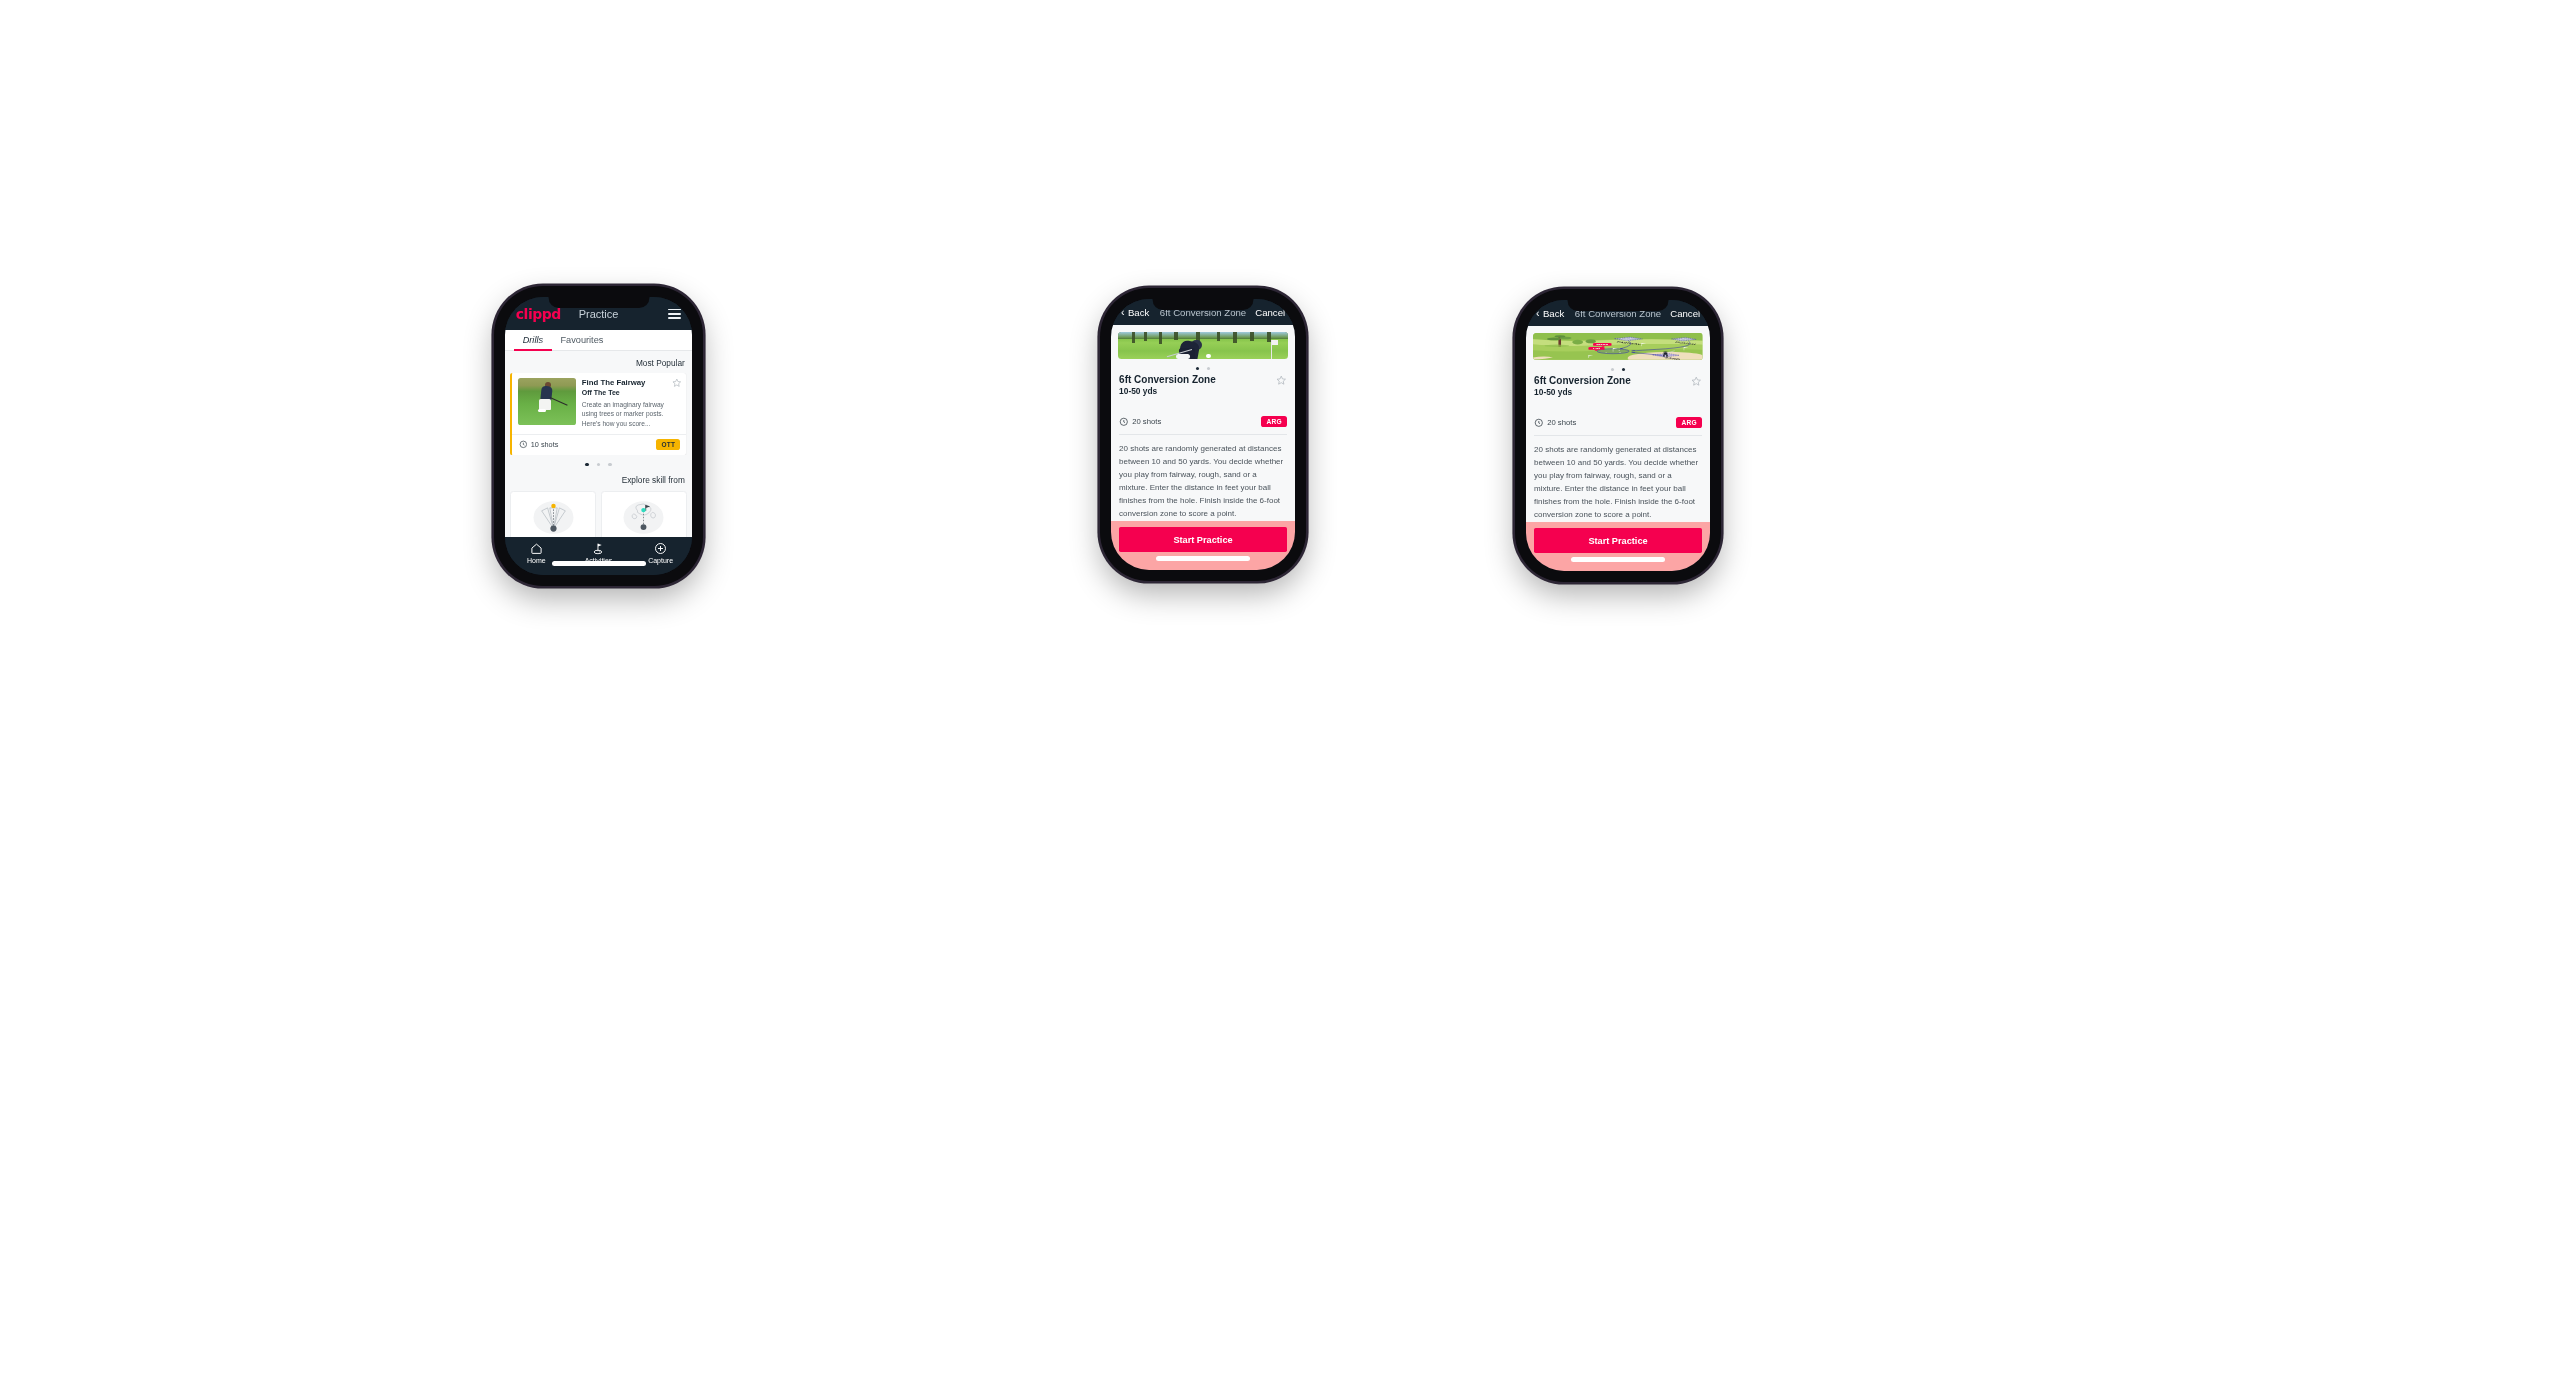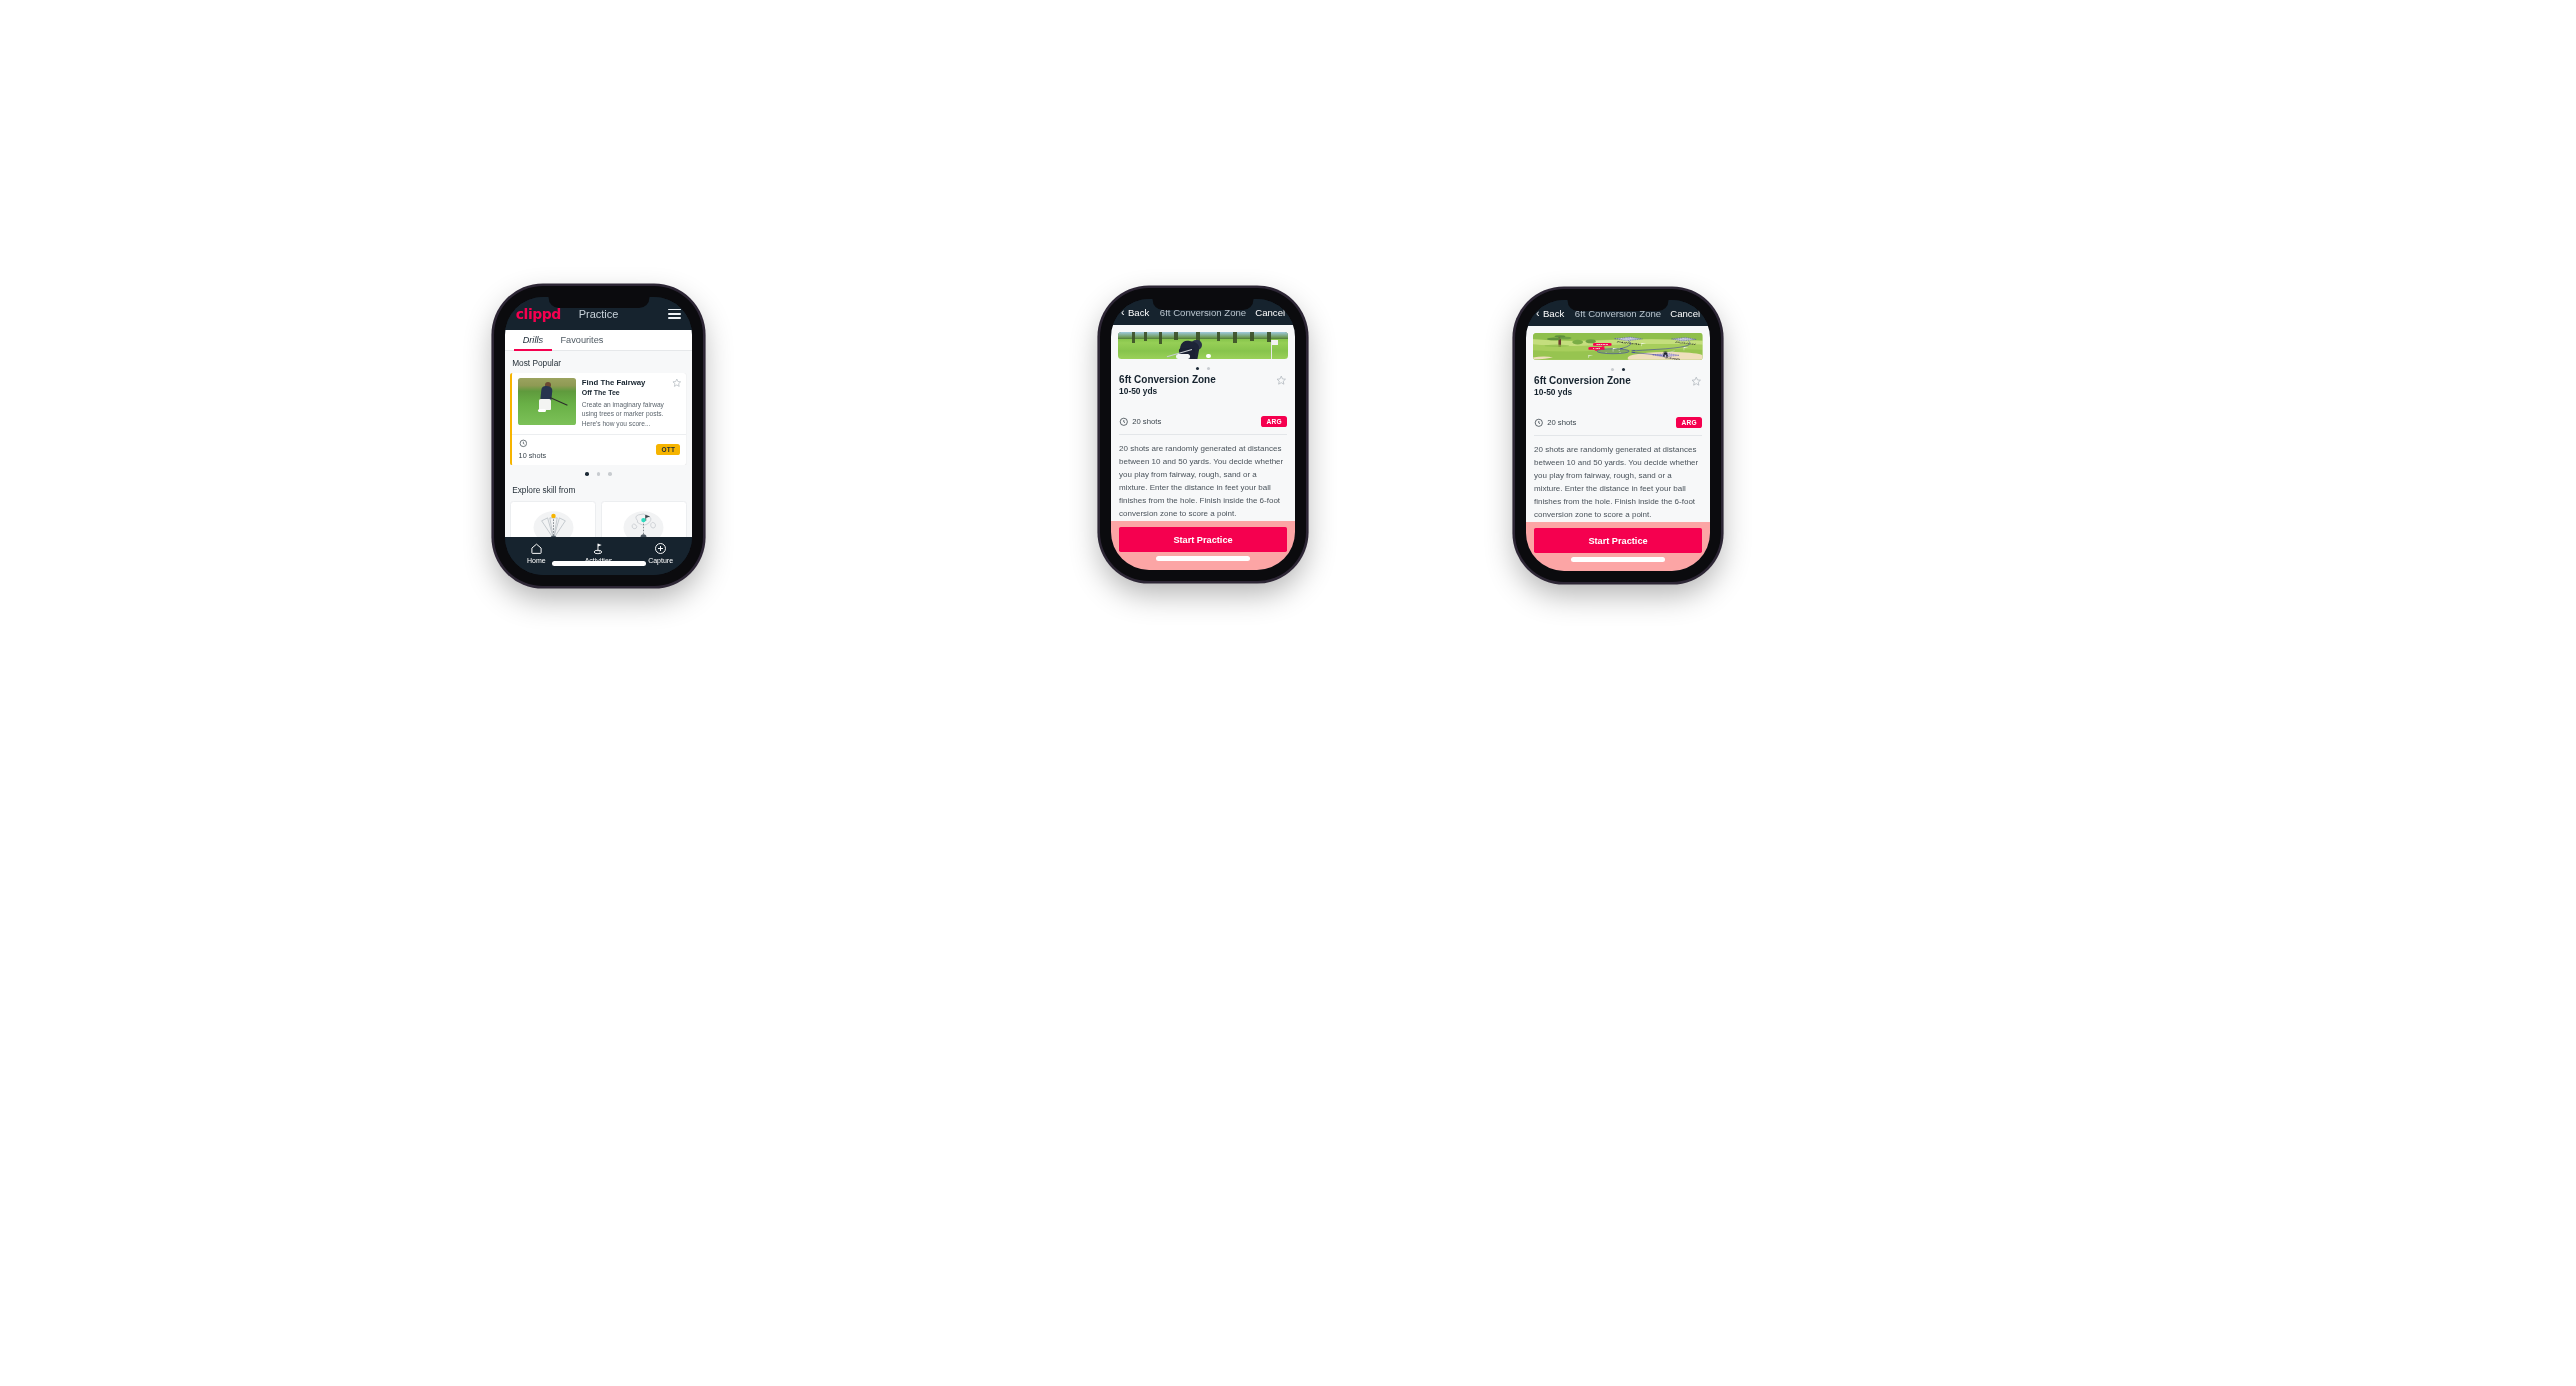--- a/index.html
+++ b/index.html
@@ -70,21 +70,21 @@
     padding: 0 8.7px; position: relative;
   }
   .tab.active { color: #1d2a36; font-style: italic; }
   .tab.active::after {
     content: ""; position: absolute; left: 0; right: 0; bottom: -0.9px;
     height: 1.9px; background: #f5004f;
   }
 
   .body1 { flex: 1; background: #f7f8f9; overflow: hidden; padding: 0 5.2px; }
   .section-label {
-    font-size: 8.3px; color: #26313a; padding: 7px 1.7px 4.4px 1.7px; font-weight: 400;
+    font-size: 8.3px; color: #26313a; padding: 7px 1.7px 4.4px 1.7px; font-weight: 400; text-align: right;
   }
 
   .carousel { display: flex; gap: 5.2px; overflow: hidden; }
   .drill-card {
     flex: 0 0 176px; background: #ffffff; border-radius: 2.6px;
     border-left: 2.6px solid #f6b400;
     box-shadow: 0 0.9px 1.7px rgba(0,0,0,.10);
     overflow: hidden; display: flex; flex-direction: column;
   }
   .drill-top { display: flex; padding: 5.2px 5.2px 5.2px 5.2px; gap: 6.1px; }
@@ -121,21 +121,21 @@
     font-size: 6.6px; color: #5d666e; line-height: 1.45; margin-top: 4.4px; padding-right: 10.5px;
   }
   .star {
     position: absolute; right: 0; top: 0; width: 9.6px; height: 9.6px;
     color: #aeb5bb;
   }
   .drill-foot {
     border-top: 0.9px solid #eceef0; padding: 4.4px 6.1px;
     display: flex; align-items: center; justify-content: space-between;
   }
-  .shots { display: flex; align-items: flex-start; gap: 3.5px; font-size: 7.3px; color: #3c464e; flex-direction: column; }
+  .shots { display: flex; align-items: flex-start; gap: 3.5px; font-size: 7.3px; color: #3c464e; }
   .badge {
     font-size: 6.5px; font-weight: 700; color: #1d2a36;
     background: #f6b400; border-radius: 2.6px; padding: 2.2px 5.2px; letter-spacing: 0.2px;
   }
   .dots { display: flex; gap: 7.8px; justify-content: center; padding: 7.8px 0 1.7px 0; }
   .dot { width: 3.5px; height: 3.5px; border-radius: 50%; background: #c8ccd0; }
   .dot.active { background: #1d2a36; }
 
   .skill-grid {
     display: grid; grid-template-columns: 1fr 1fr; gap: 5.2px; margin-top: 1.7px;

